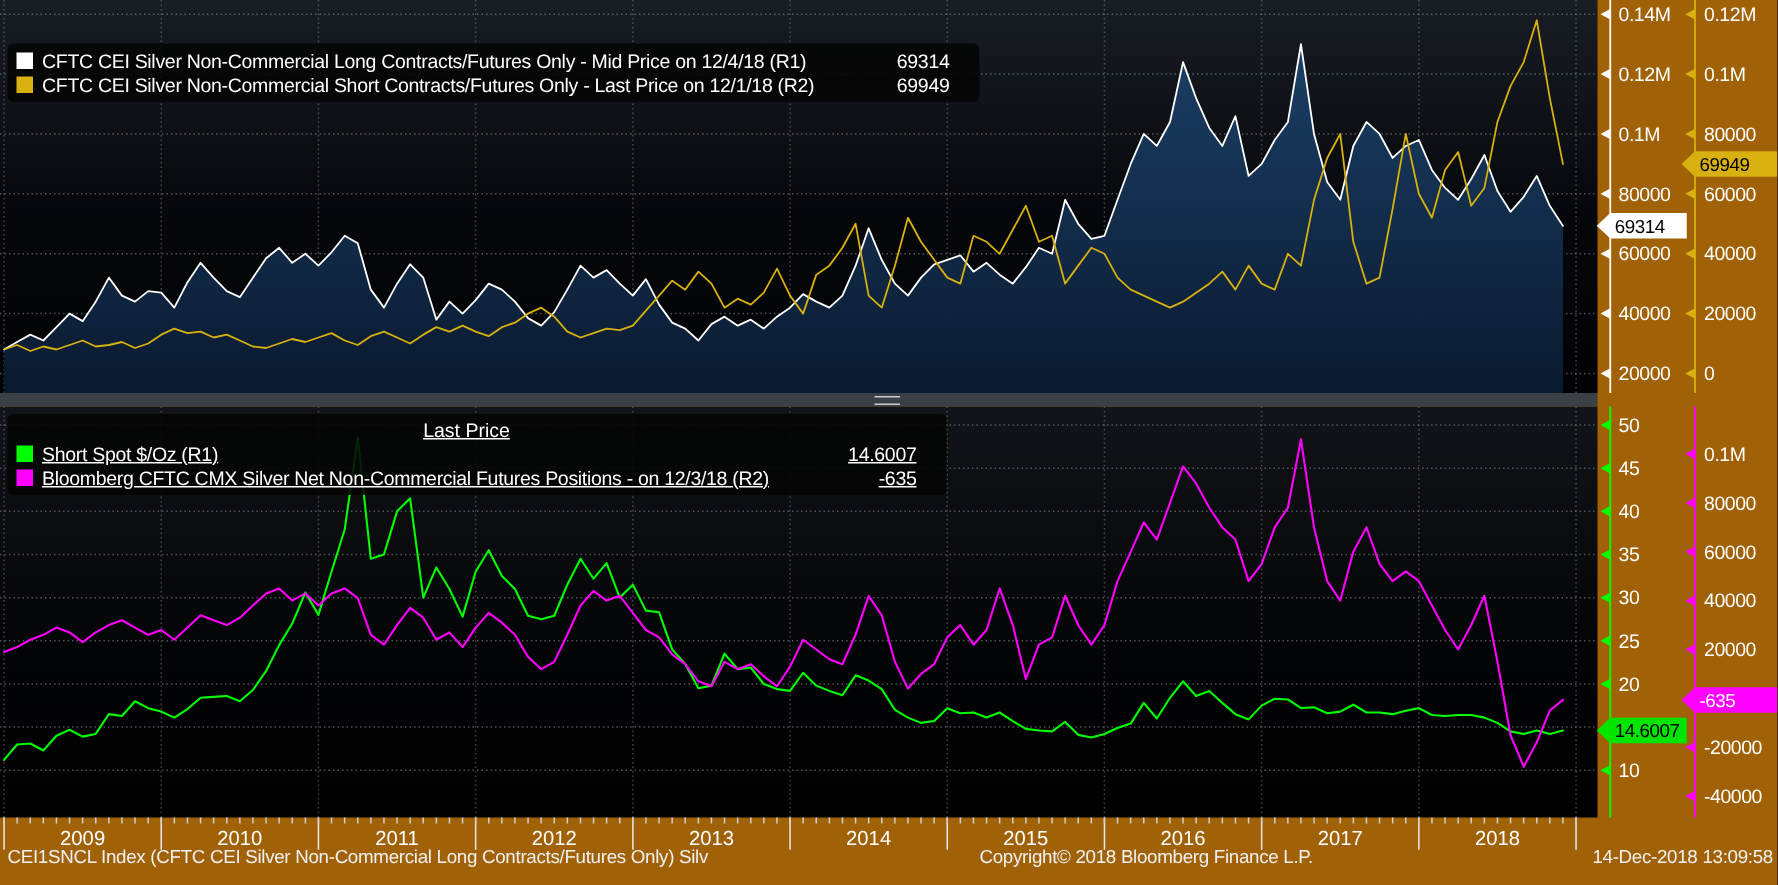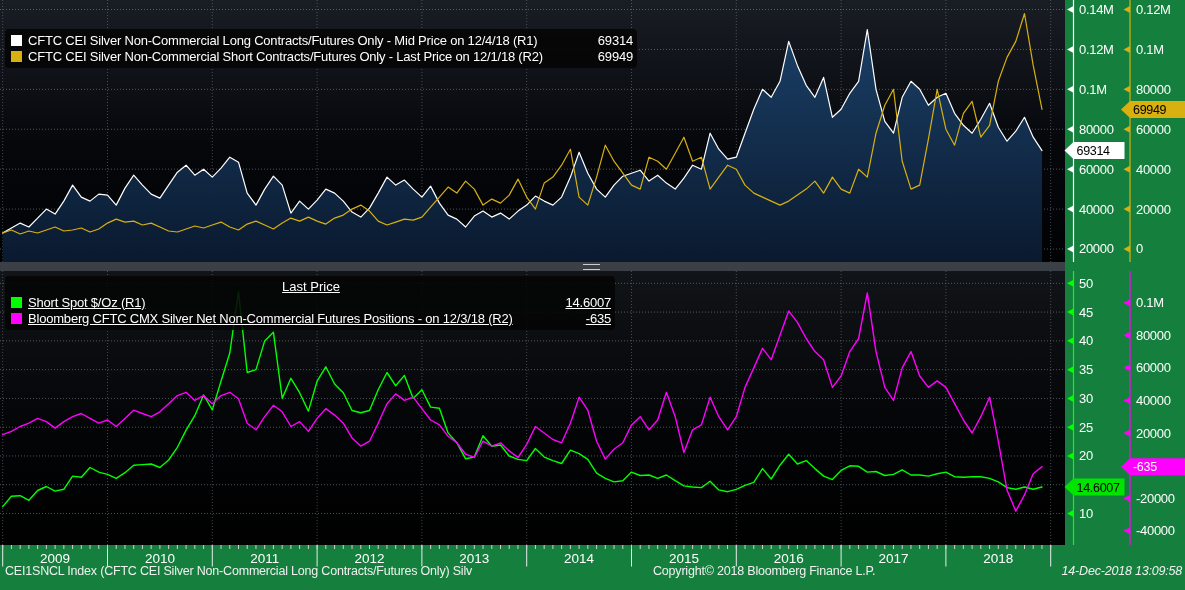--- a/index.html
+++ b/index.html
@@ -1,39 +1,39 @@
 <!DOCTYPE html>
 <html><head>
 <meta charset="utf-8">
 <style>
   html,body{margin:0;padding:0;background:#000;}
-  #app{position:relative;width:1185px;height:590px;background:#15803d;overflow:hidden;
+  #app{position:relative;width:1185px;height:590px;background:#a16207;overflow:hidden;
        font-family:"Liberation Sans","DejaVu Sans",sans-serif;-webkit-font-smoothing:antialiased;}
   #chart-svg{position:absolute;left:0;top:0;}
   #chart-svg text{font-family:"Liberation Sans","DejaVu Sans",sans-serif;}
 
   .legend{position:absolute;background:rgba(4,4,5,0.88);border-radius:4px;color:#fff;
-          padding:3px 4px 4px 6px;z-index:5;}
+          padding:3px 20px 4px 6px;z-index:5;}
   #legend-top{left:5px;top:29px;width:622px;}
   #legend-bottom{left:5px;top:276px;width:600px;text-decoration:underline;}
   .lg-row{display:flex;align-items:center;height:16px;font-size:13px;white-space:nowrap;}
   .lg-header{justify-content:center;height:15px;font-size:13px;}
   .sw{width:11px;height:11px;margin-right:6px;flex:0 0 11px;}
   .lg-label{flex:1 1 auto;overflow:hidden;letter-spacing:-0.2px;}
   .lg-val{flex:0 0 62px;text-align:right;letter-spacing:-0.2px;}
 
   #splitter{position:absolute;left:0;top:262px;width:1065px;height:9px;background:#3a4045;z-index:4;}
   #splitter-handle{position:absolute;left:583px;top:2px;width:17px;height:4px;
                    border-top:1px solid #c9ced3;border-bottom:1px solid #c9ced3;}
 
   #footer{position:absolute;left:0;top:563px;width:1185px;height:17px;color:#f0f0f0;
           font-size:12.5px;letter-spacing:-0.2px;z-index:5;}
   #footer-left{position:absolute;left:5px;top:1px;}
   #footer-center{position:absolute;left:653px;top:1px;}
-  #footer-right{position:absolute;right:3px;top:1px;font-style:italic;}
+  #footer-right{position:absolute;right:3px;top:1px;}
 </style>
 </head>
 <body>
 
 <div id="app">
 
   <svg id="chart-svg" width="1185" height="590">
     <defs>
       <linearGradient id="gTop" x1="0" y1="0" x2="0" y2="1">
         <stop offset="0" stop-color="#191d24"></stop>

